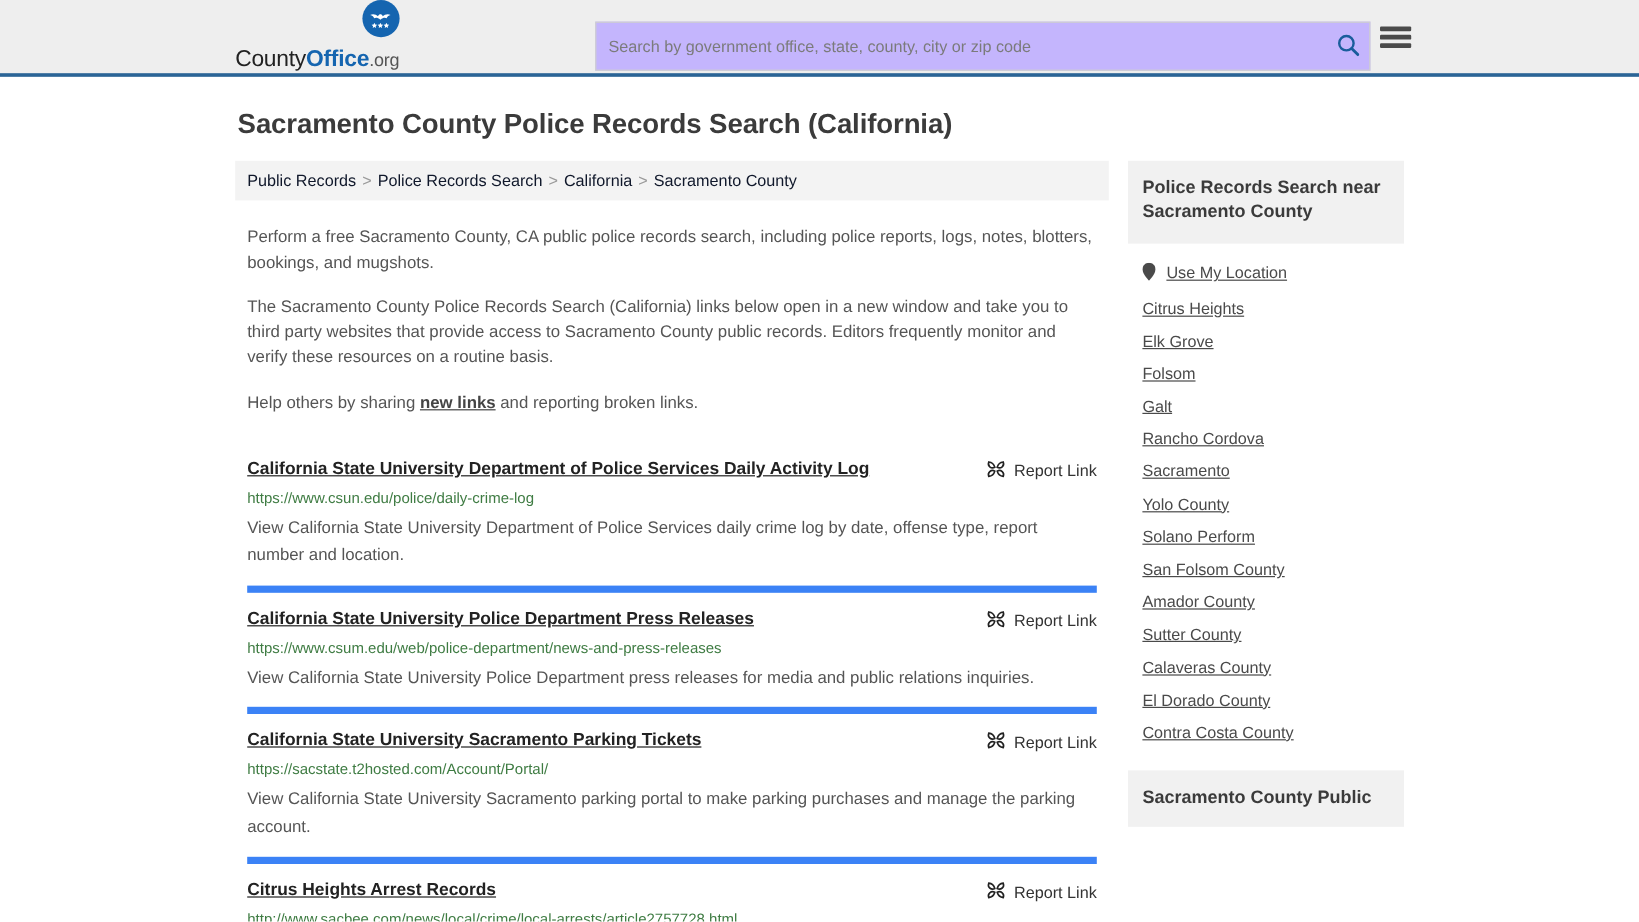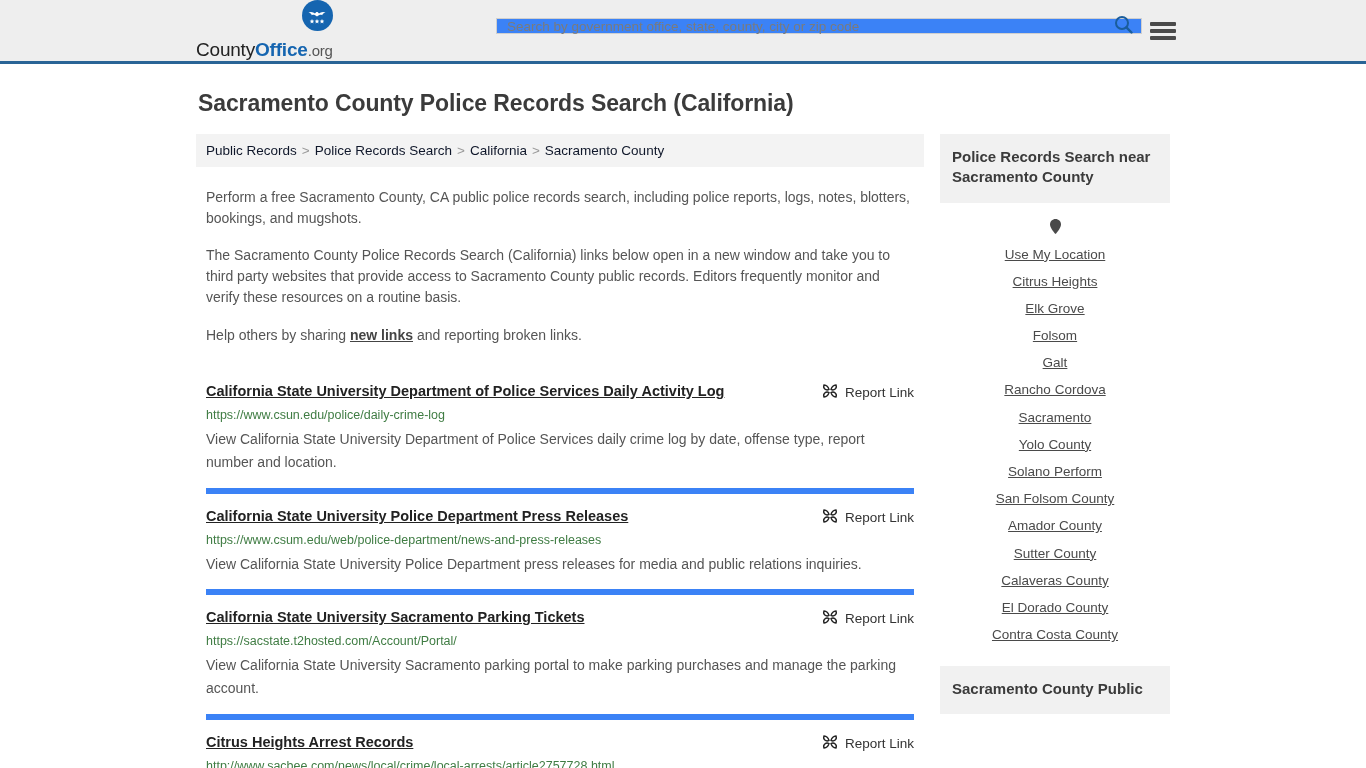--- a/index.html
+++ b/index.html
@@ -46,24 +46,24 @@
     white-space: nowrap;
   }
   .brand-text .b-bold { font-weight: bold; color: #1565b0; }
   .brand-text .b-tld { font-size: 15px; color: #555; }
 
   .search-wrap {
     position: absolute;
     left: 496px;
     top: 18px;
     width: 646px;
-    height: 16px;
+    height: 41px;
     display: flex;
     align-items: center;
-    background: #3b82f6;
+    background: #c4b5fd;
     border: 1px solid #cfcfcf;
   }
   .search-input {
     flex: 1 1 auto;
     border: 0;
     outline: none;
     height: 26px;
     padding: 0 10px;
     font-size: 13.5px;
     color: #333;
@@ -200,21 +200,20 @@
     font-weight: bold;
     line-height: 1.35;
     color: #3b3b3b;
   }
   .side-links { padding: 0 12px; }
   .side-link-row {
     display: flex;
     align-items: center;
     gap: 9px;
     padding: 11px 0 0 0;
-    flex-direction: column;
   }
   .side-link {
     font-size: 13.5px;
     color: #4a4a4a;
     text-decoration: underline;
     cursor: pointer;
     line-height: 1.2;
   }
   .side-link-row.first { padding-top: 16px; }
   .pin-icon { flex: 0 0 auto; display: block; }

